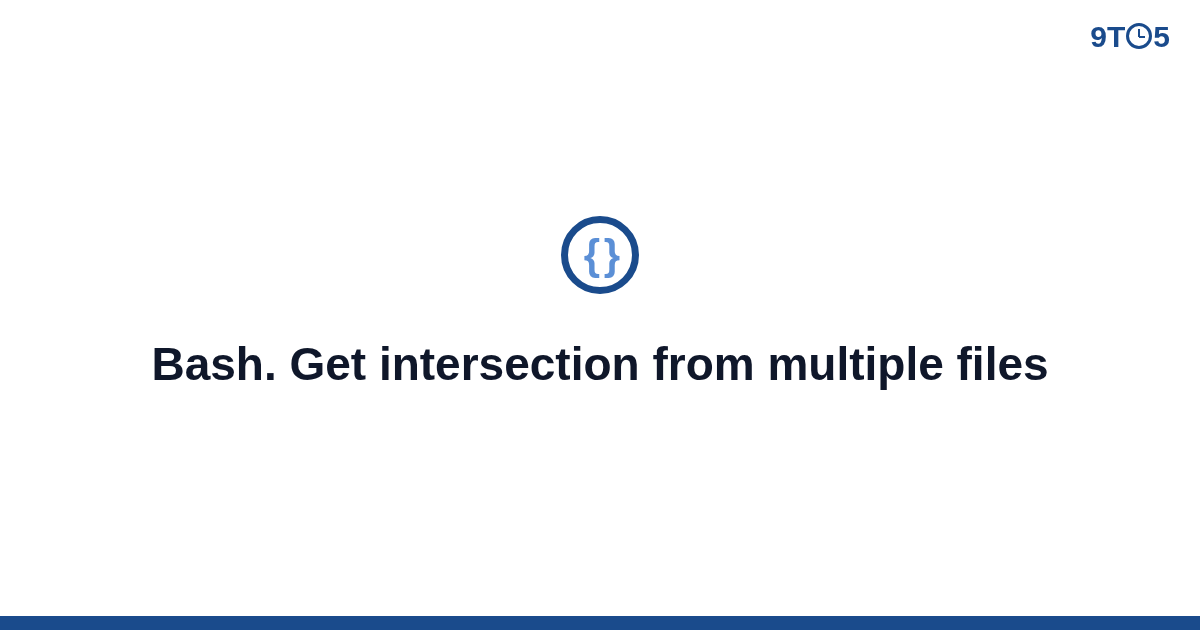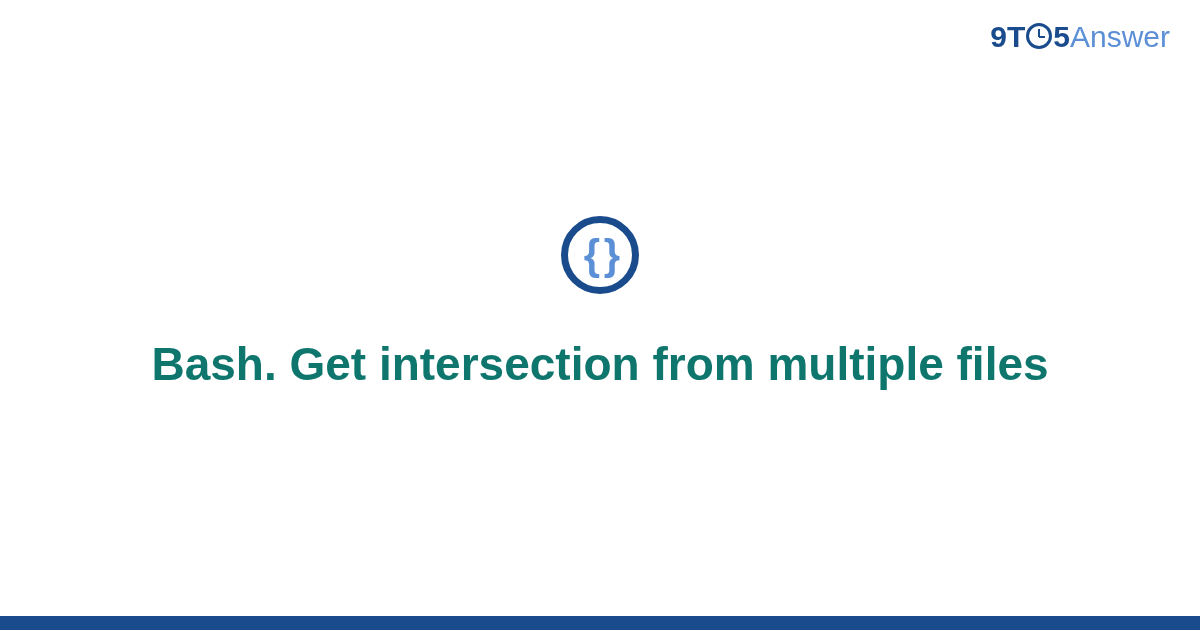--- a/index.html
+++ b/index.html
@@ -94,21 +94,21 @@
     .code-icon span {
       font-size: 42px;
       font-weight: 700;
       color: #5b8fd6;
       letter-spacing: -4px;
       font-family: "Segoe UI", Arial, sans-serif;
     }
     .title {
       font-size: 46px;
       font-weight: 700;
-      color: #0f766e;
+      color: #0f172a;
       text-align: center;
       line-height: 1.25;
       max-width: 900px;
     }
     .footer-bar {
       position: absolute;
       bottom: 0;
       left: 0;
       width: 100%;
       height: 14px;
@@ -116,21 +116,20 @@
     }
   </style>
 </head>
 <body>
 
 <div class="header">
   <span class="nine">9</span>
   <span class="t">T</span>
   <span class="clock-icon"></span>
   <span class="five">5</span>
-  <span class="answer">Answer</span>
 </div>
 
 <div class="content">
   <div class="code-icon">
     <span>{ }</span>
   </div>
   <h1 class="title">Bash. Get intersection from multiple files</h1>
 </div>
 
 <div class="footer-bar"></div>

